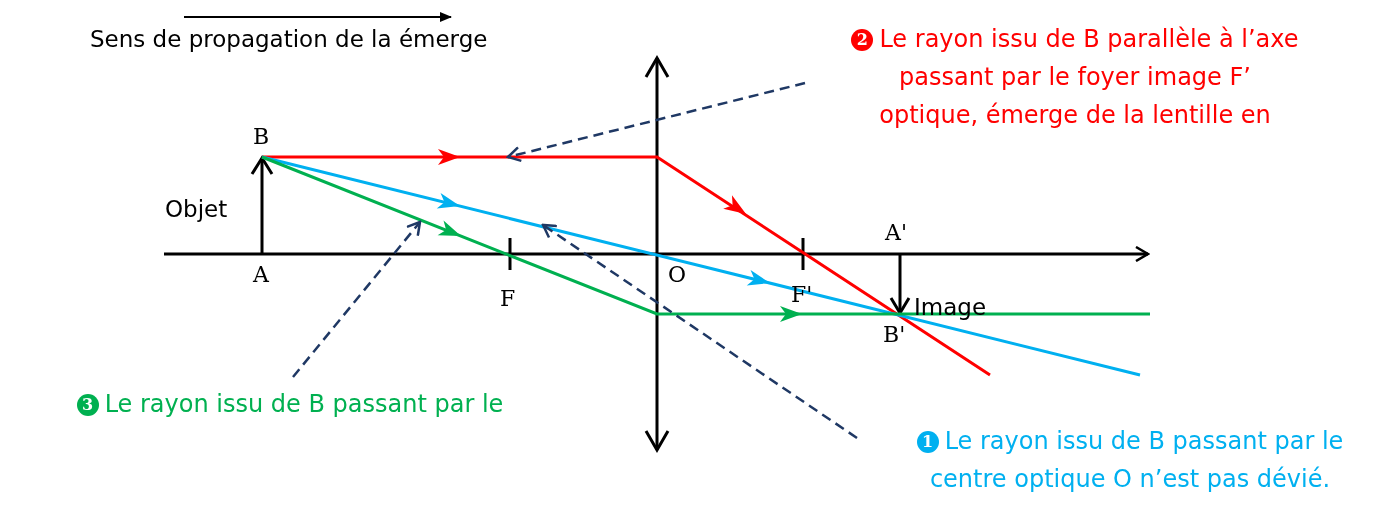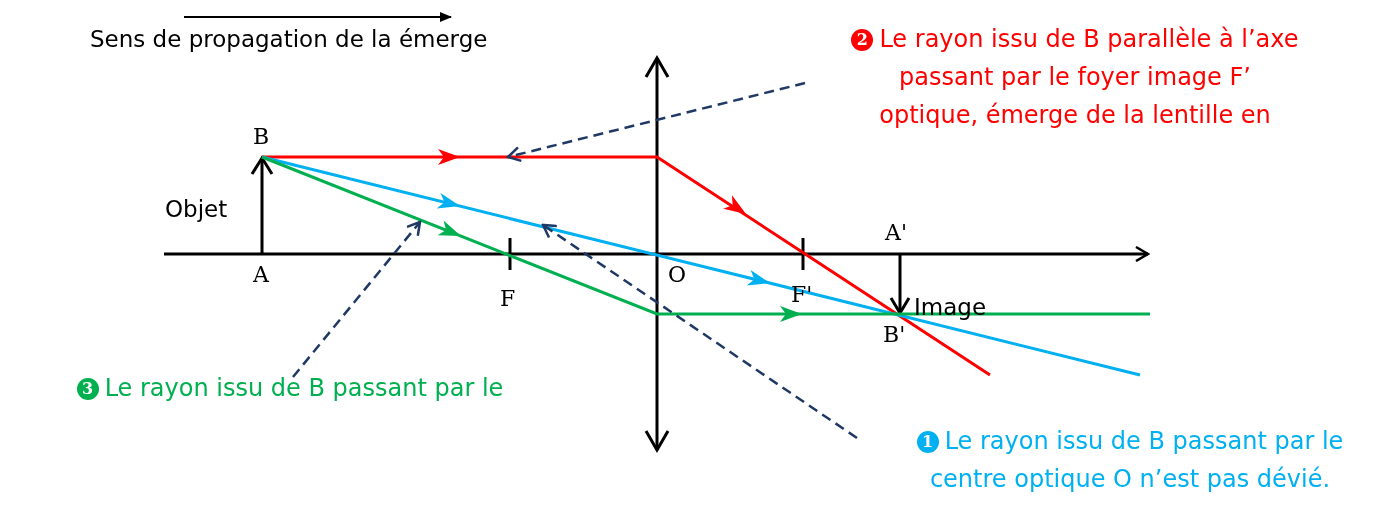--- a/index.html
+++ b/index.html
@@ -130,20 +130,20 @@
 
 <div class="lbl-sans" style="left:165px; top:196px;text-align:right;">Objet</div>
 <div class="lbl-sans" style="left:914px; top:266px;margin-top:28px;">Image</div>
 
 <div class="note note-red" style="left:805px; top:20px; width:540px;">
   <div><span class="badge">2</span><span>Le rayon issu de B parallèle à l’axe</span></div>
   <div>passant par le foyer image F’</div>
   <div>optique, émerge de la lentille en</div>
 </div>
 
-<div class="note note-green" style="left:20px; top:369px; width:540px;">
+<div class="note note-green" style="left:20px; top:385px; width:540px;">
   <div><span class="badge">3</span><span>Le rayon issu de B passant par le</span></div>
 </div>
 
 <div class="note note-blue" style="left:870px; top:422px; width:520px;">
   <div><span class="badge">1</span><span>Le rayon issu de B passant par le</span></div>
   <div>centre optique O n’est pas dévié.</div>
 </div>
 
 </body></html>

